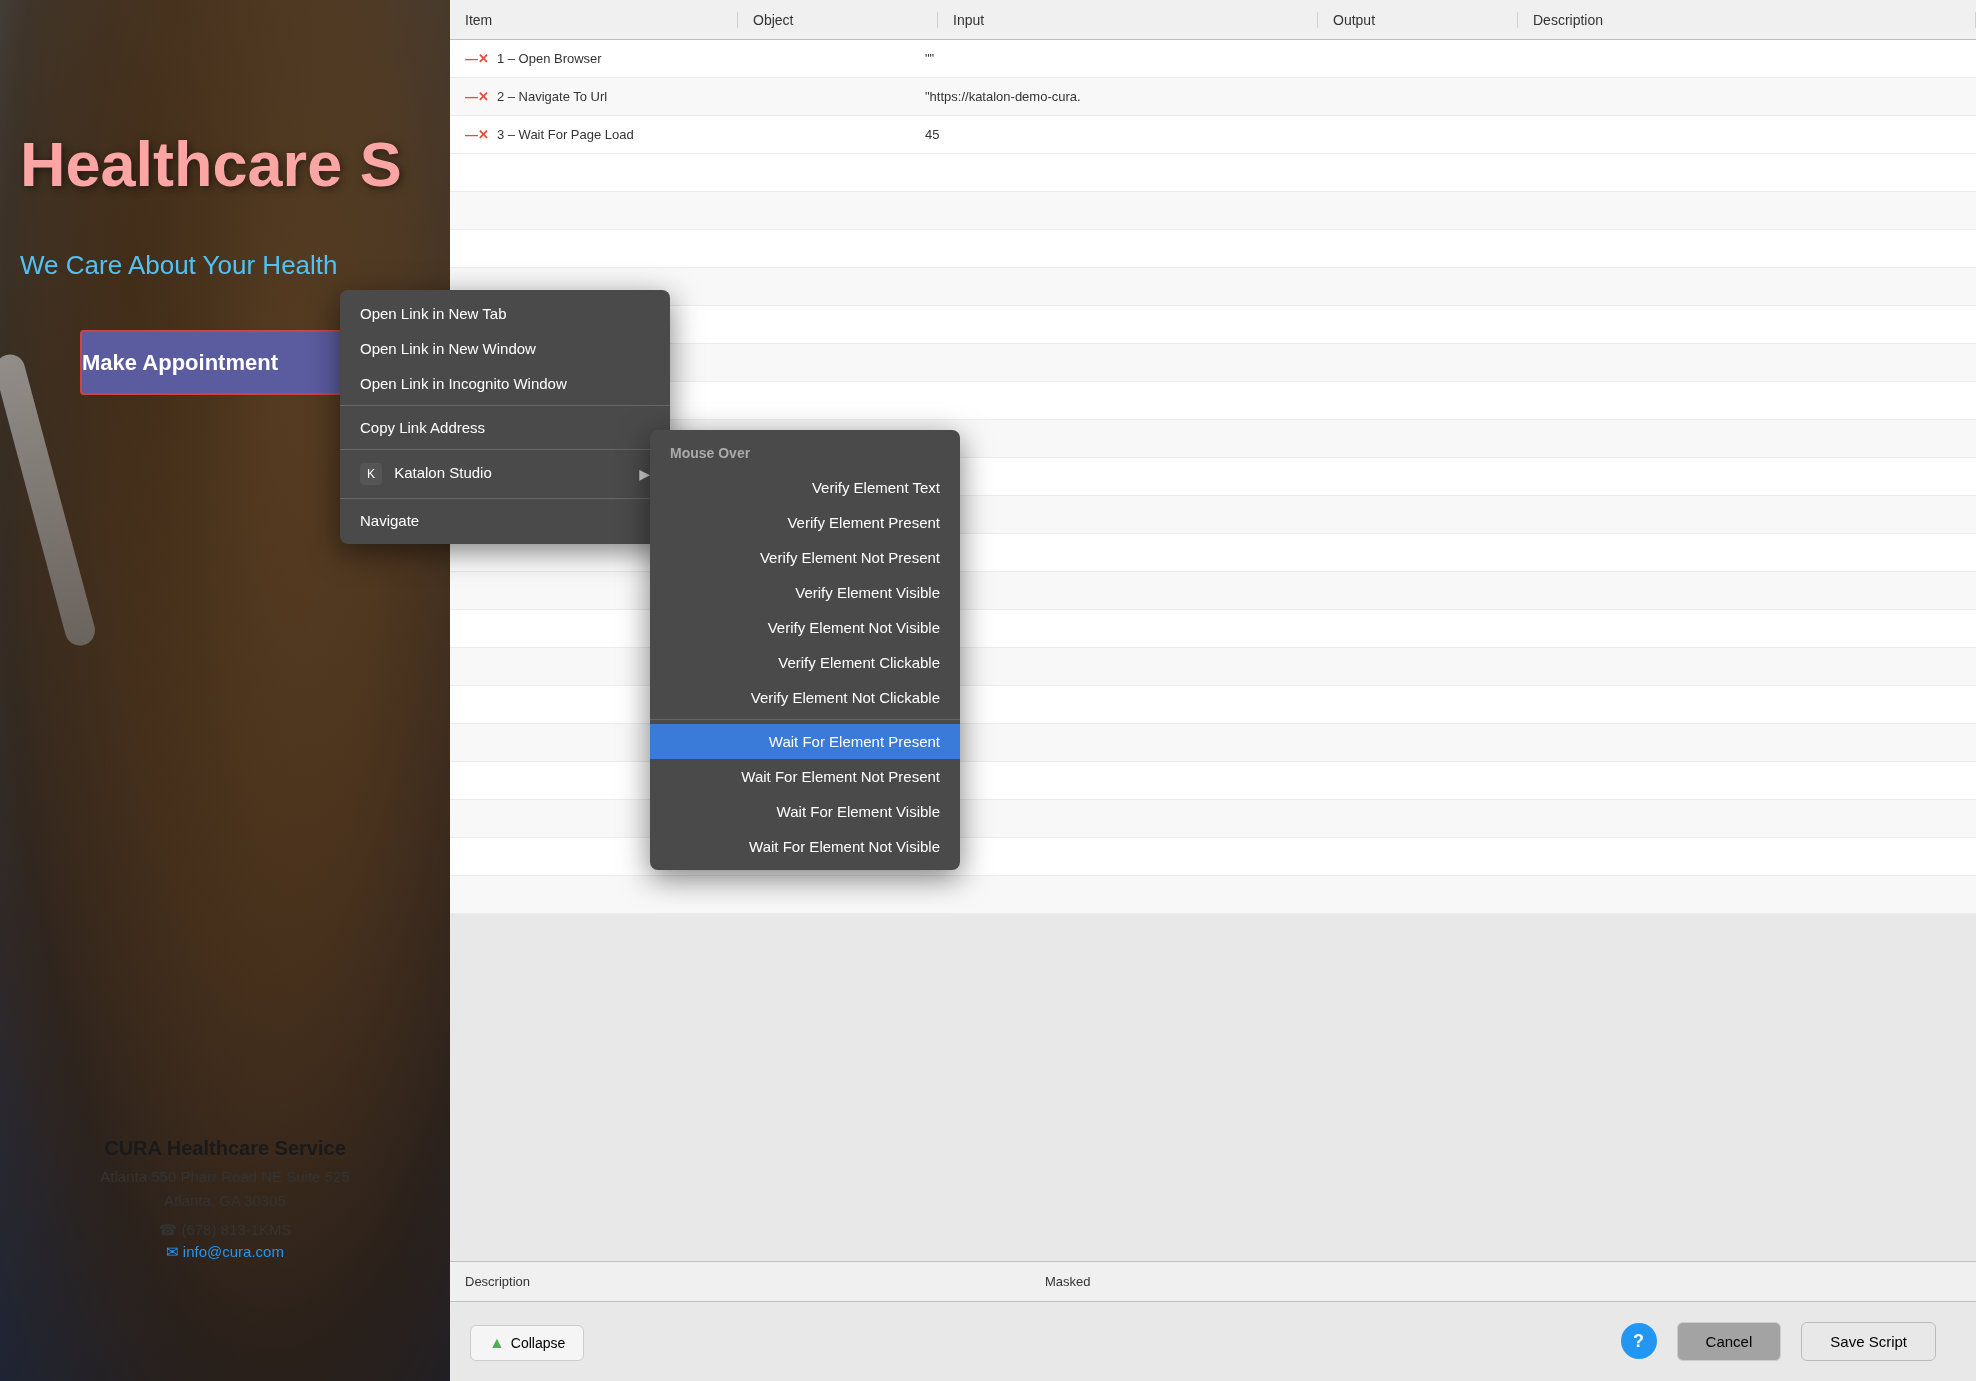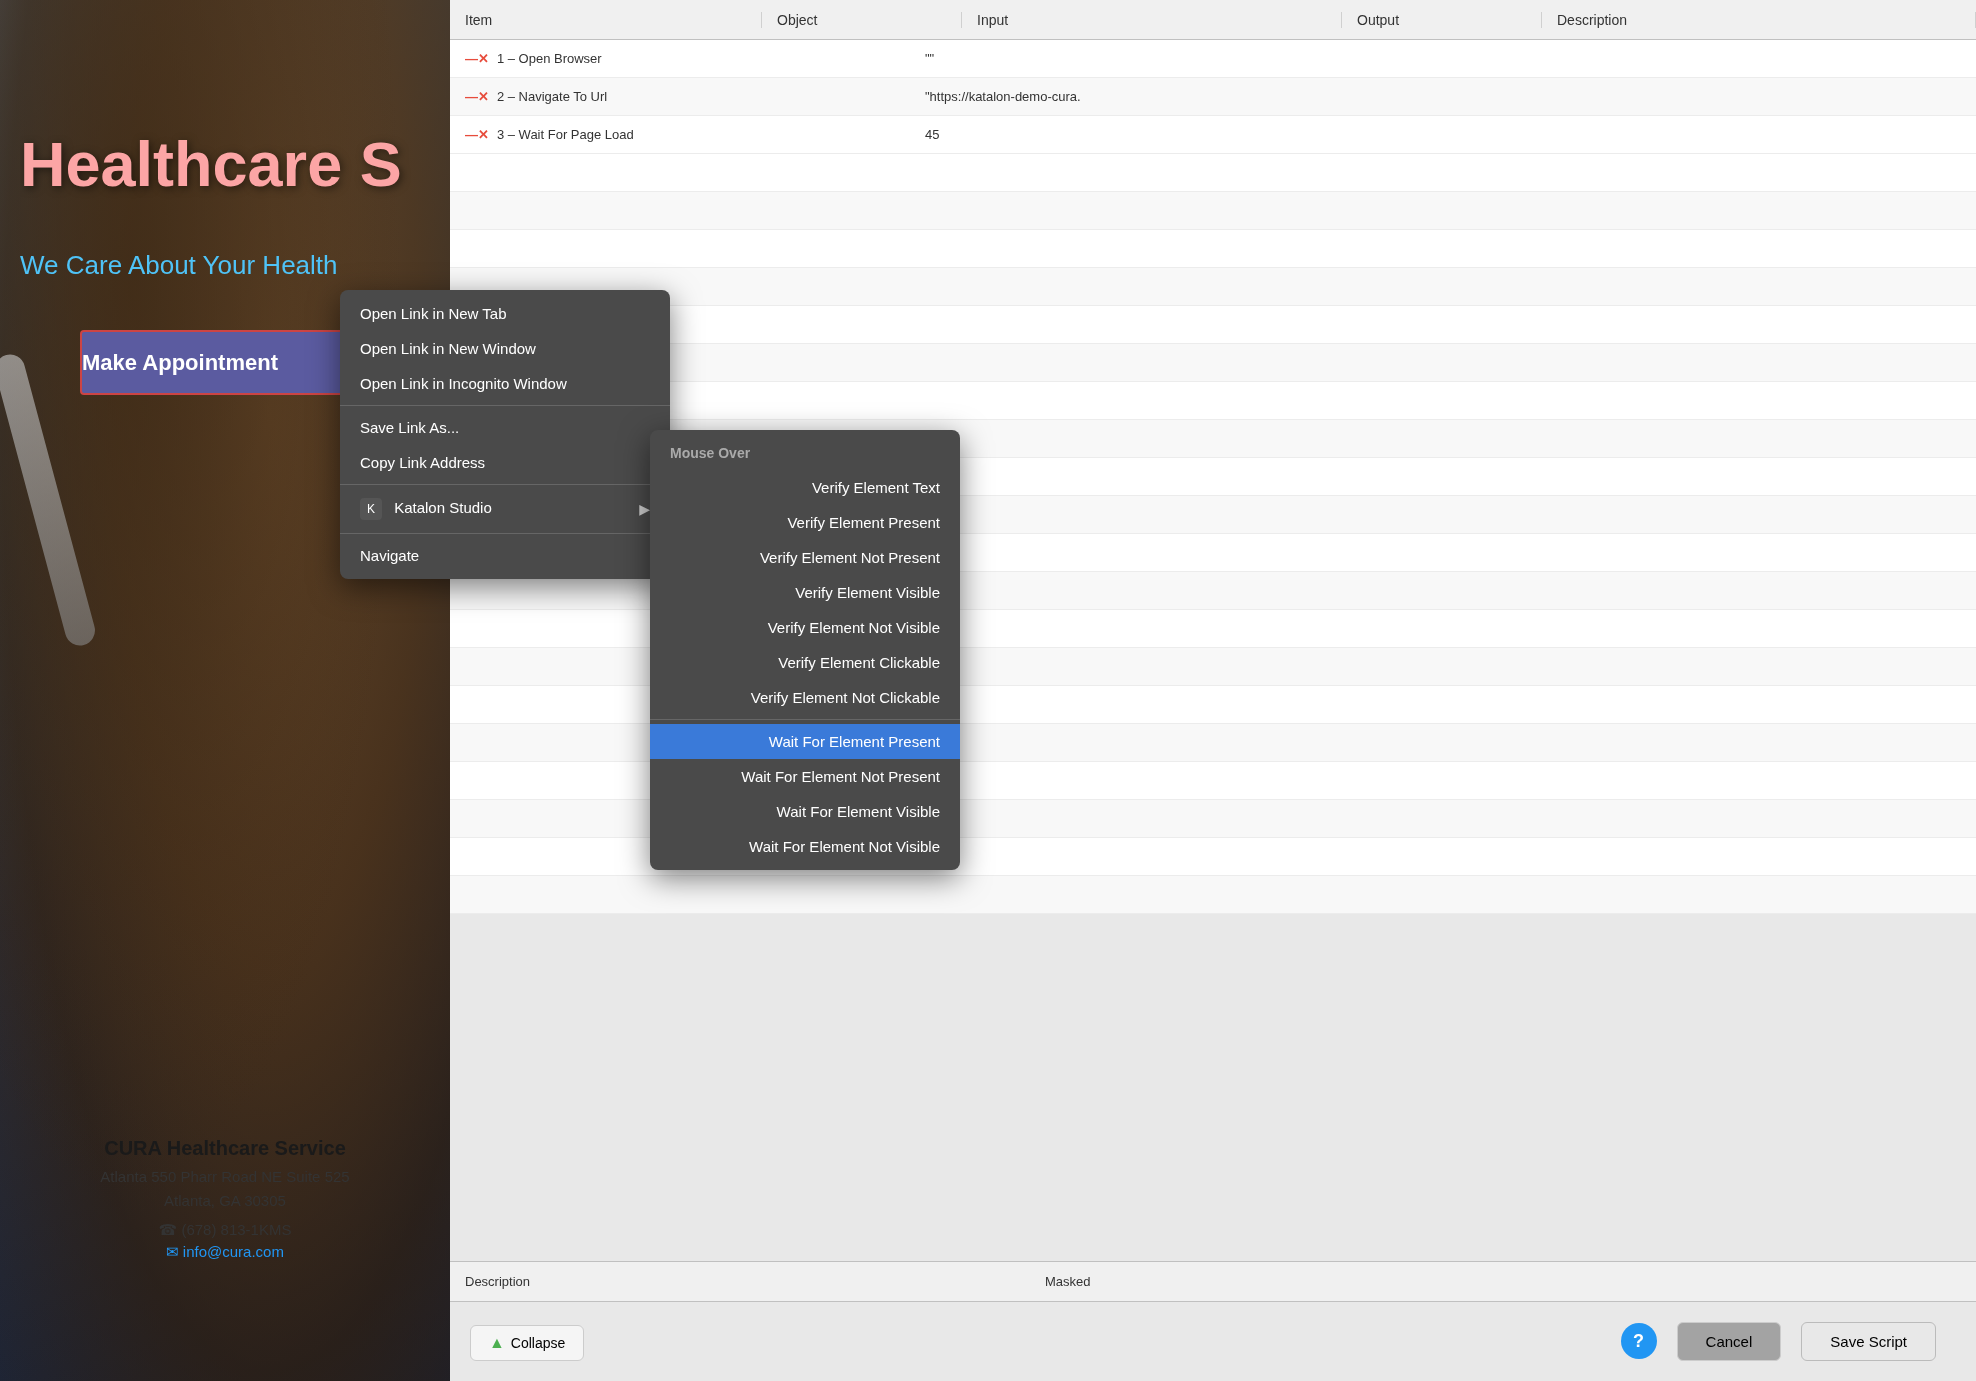--- a/index.html
+++ b/index.html
@@ -132,21 +132,21 @@
       height: 40px;
       align-items: center;
     }
     .table-col {
       padding: 0 15px;
       font-size: 14px;
       color: #333;
       font-weight: 500;
       border-right: 1px solid #d0d0d0;
     }
-    .col-item { width: 312px; }
+    .col-item { width: 288px; }
     .col-object { width: 200px; }
     .col-input { width: 380px; }
     .col-output { width: 200px; }
     .col-description { flex: 1; }
 
     
     .table-rows {
       background: white;
     }
     .table-row {
@@ -476,21 +476,20 @@
       <span>Save Script</span>
     </button>
   </div>
 </div>
 
 <div class="context-menu-1">
   <div class="cm1-item">Open Link in New Tab</div>
   <div class="cm1-item">Open Link in New Window</div>
   <div class="cm1-item">Open Link in Incognito Window</div>
   <div class="cm1-separator"></div>
-  <div class="cm1-item">Save Link As...</div>
   <div class="cm1-item">Copy Link Address</div>
   <div class="cm1-separator"></div>
   <div class="cm1-item-with-arrow">
     <span>
       <span class="katalon-icon">K</span>
       <span>Katalon Studio</span>
     </span>
     <span class="arrow-right">▶</span>
   </div>
   <div class="cm1-separator"></div>

